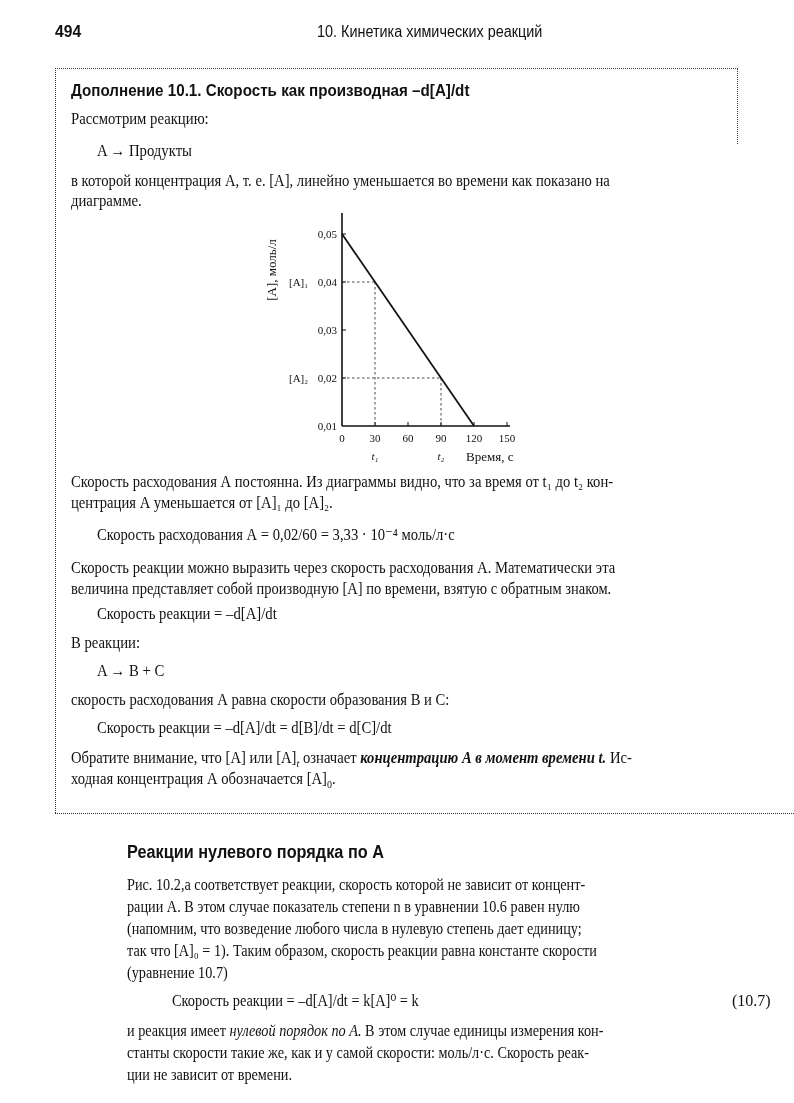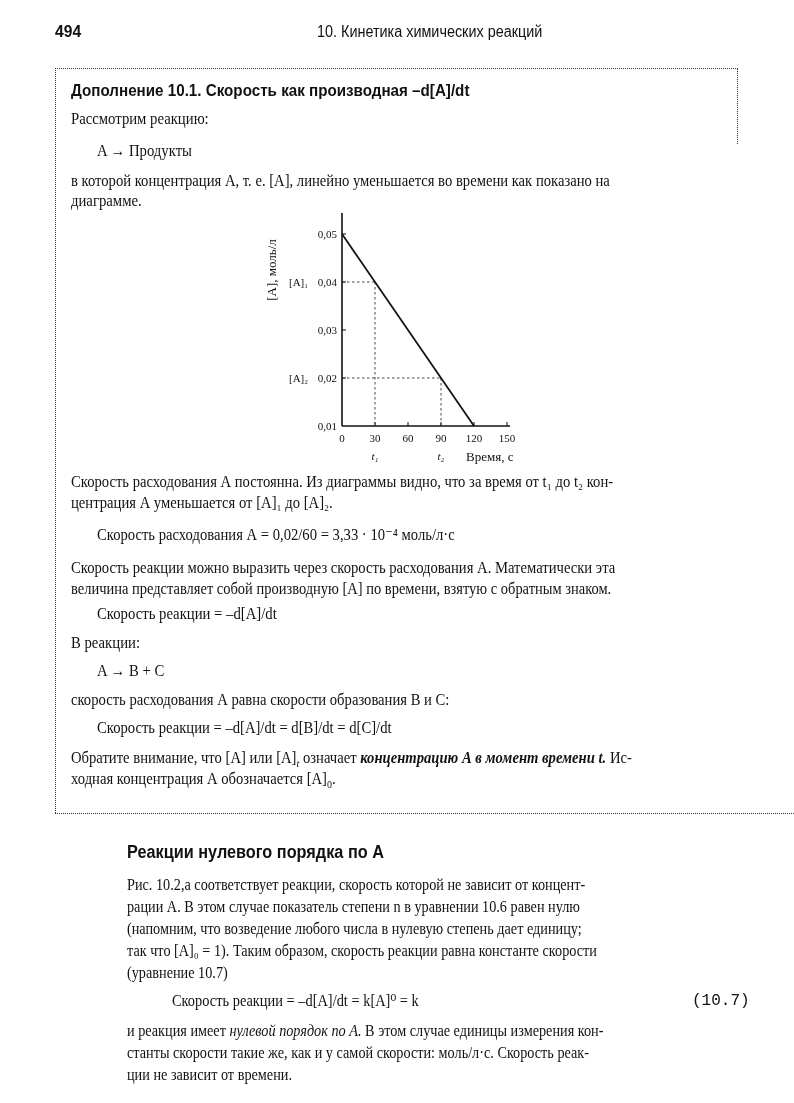--- a/index.html
+++ b/index.html
@@ -115,19 +115,19 @@
 
 <div id="sect-title" class="abs sans">Реакции нулевого порядка по А</div>
 
 <div class="p serif" style="left:127px; top:874px; transform:scaleX(0.89);">Рис. 10.2,а соответствует реакции, скорость которой не зависит от концент-</div>
 <div class="p serif" style="left:127px; top:896px; transform:scaleX(0.89);">рации А. В этом случае показатель степени n в уравнении 10.6 равен нулю</div>
 <div class="p serif" style="left:127px; top:918px; transform:scaleX(0.89);">(напомним, что возведение любого числа в нулевую степень дает единицу;</div>
 <div class="p serif" style="left:127px; top:940px; transform:scaleX(0.89);">так что [А]₀ = 1). Таким образом, скорость реакции равна константе скорости</div>
 <div class="p serif" style="left:127px; top:962px; transform:scaleX(0.89);">(уравнение 10.7)</div>
 
 <div class="p serif" style="left:172px; top:990px; transform:scaleX(0.9);">Скорость реакции = –d[A]/dt = k[A]⁰ = k</div>
-<div class="p serif" style="left:692px; top:990px;font-family:Liberation Mono, monospace;">(10.7)</div>
+<div class="p serif" style="left:732px; top:990px;">(10.7)</div>
 
 <div class="p serif" style="left:127px; top:1020px; transform:scaleX(0.89);">
   <span>и реакция имеет </span><i>нулевой порядок по А.</i><span> В этом случае единицы измерения кон-</span>
 </div>
 <div class="p serif" style="left:127px; top:1042px; transform:scaleX(0.89);">станты скорости такие же, как и у самой скорости: моль/л·с. Скорость реак-</div>
 <div class="p serif" style="left:127px; top:1064px; transform:scaleX(0.89);">ции не зависит от времени.</div>
 
 </body></html>

